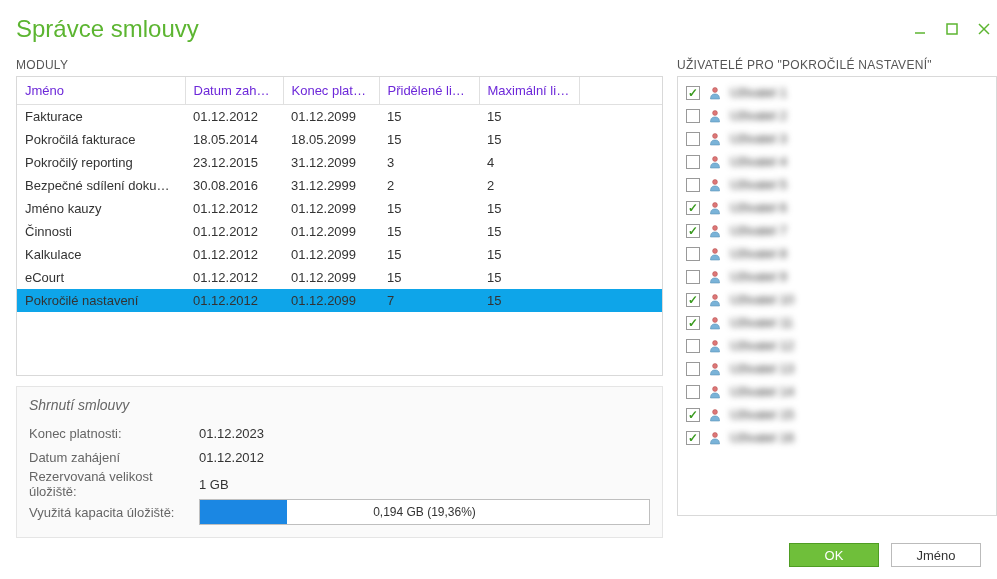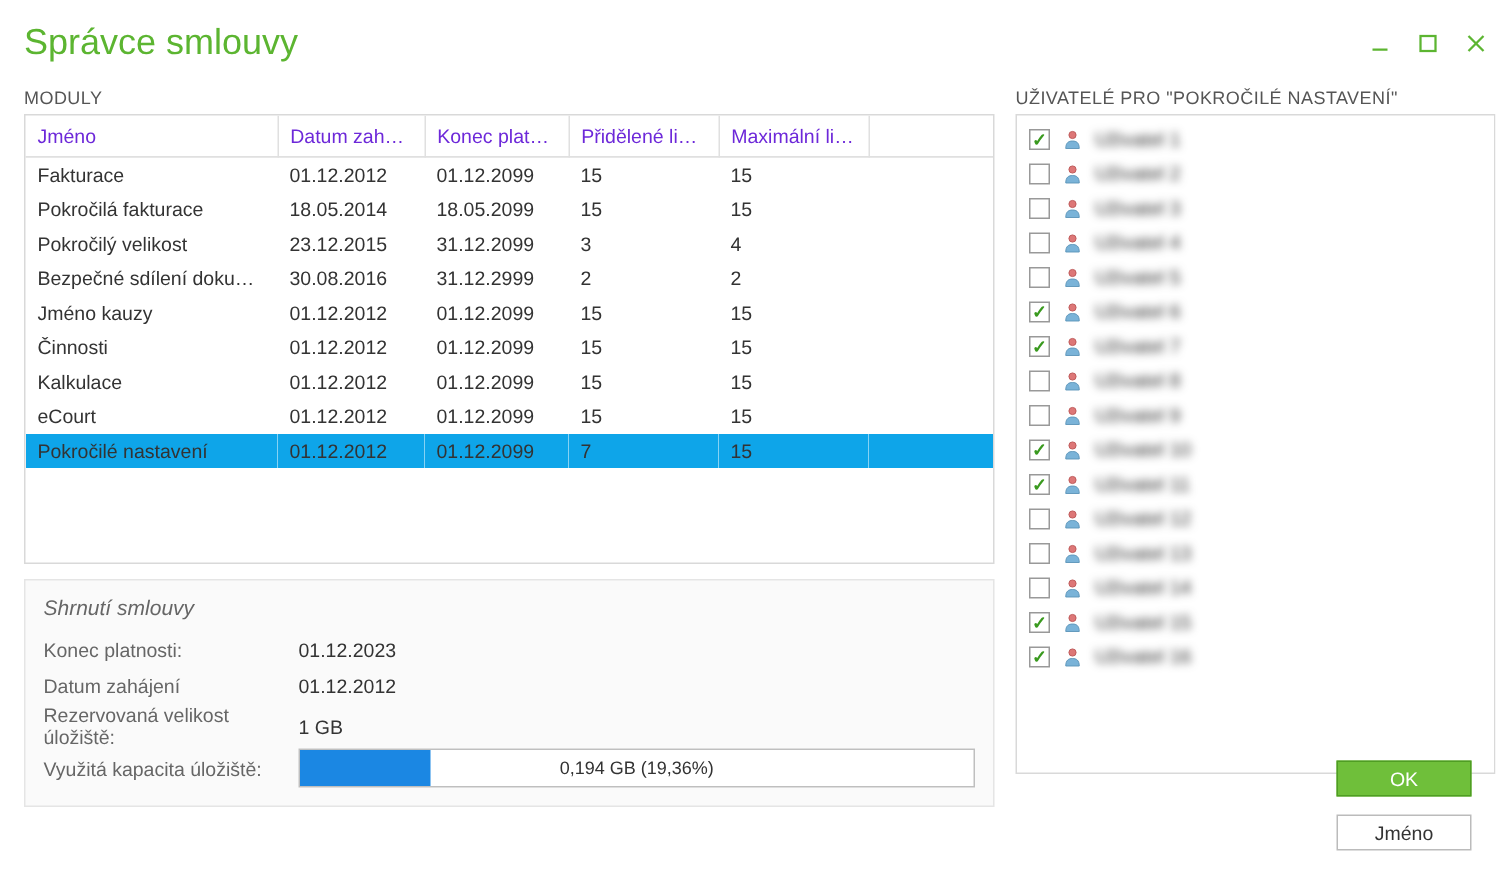--- a/index.html
+++ b/index.html
@@ -30,21 +30,21 @@
   .progress-wrap { display:flex; align-items:center; flex:1; }
   .progress { position:relative; flex:1; height:26px; border:1px solid #bfbfbf; background:#fff; }
   .progress-fill { position:absolute; left:0; top:0; bottom:0; background:#1b87e3; }
   .progress-text { position:absolute; left:0; right:0; top:0; bottom:0; display:flex; align-items:center; justify-content:center; font-size:12px; color:#333; }
   .users-panel { height:440px; overflow:auto; padding:4px 6px; }
   .user-row { display:flex; align-items:center; height:23px; gap:8px; padding:0 2px; }
   .chk { width:14px; height:14px; border:1px solid #999; display:flex; align-items:center; justify-content:center; cursor:pointer; background:#fff; }
   .chk.checked::after { content:"✓"; color:#3a9a1f; font-size:12px; line-height:1; font-weight:bold; }
   .user-icon { width:14px; height:14px; }
   .user-name { font-size:13px; color:#333; filter: blur(3px); }
-  .footer { position:absolute; right:16px; bottom:12px; display:flex; gap:12px;flex-direction:column; }
+  .footer { position:absolute; right:16px; bottom:12px; display:flex; gap:12px; }
   .btn { width:90px; height:24px; border:1px solid #bbb; background:#fff; display:flex; align-items:center; justify-content:center; font-size:13px; cursor:pointer; }
   .btn.primary { background:#6fbf3a; border-color:#4f9d23; color:#fff; }
 </style>
 </head>
 <body>
 
 <div class="window">
 
   <div class="titlebar">
     <div class="title">Správce smlouvy</div>
@@ -103,21 +103,21 @@
               </tr>
               <tr>
                 <td>Pokročilá fakturace</td>
                 <td>18.05.2014</td>
                 <td>18.05.2099</td>
                 <td class="lic-green">15</td>
                 <td>15</td>
                 <td></td>
               </tr>
               <tr>
-                <td>Pokročilý velikost</td>
+                <td>Pokročilý reporting</td>
                 <td>23.12.2015</td>
                 <td>31.12.2099</td>
                 <td class="lic-green">3</td>
                 <td>4</td>
                 <td></td>
               </tr>
               <tr>
                 <td>Bezpečné sdílení dokumentů</td>
                 <td>30.08.2016</td>
                 <td>31.12.2999</td>

